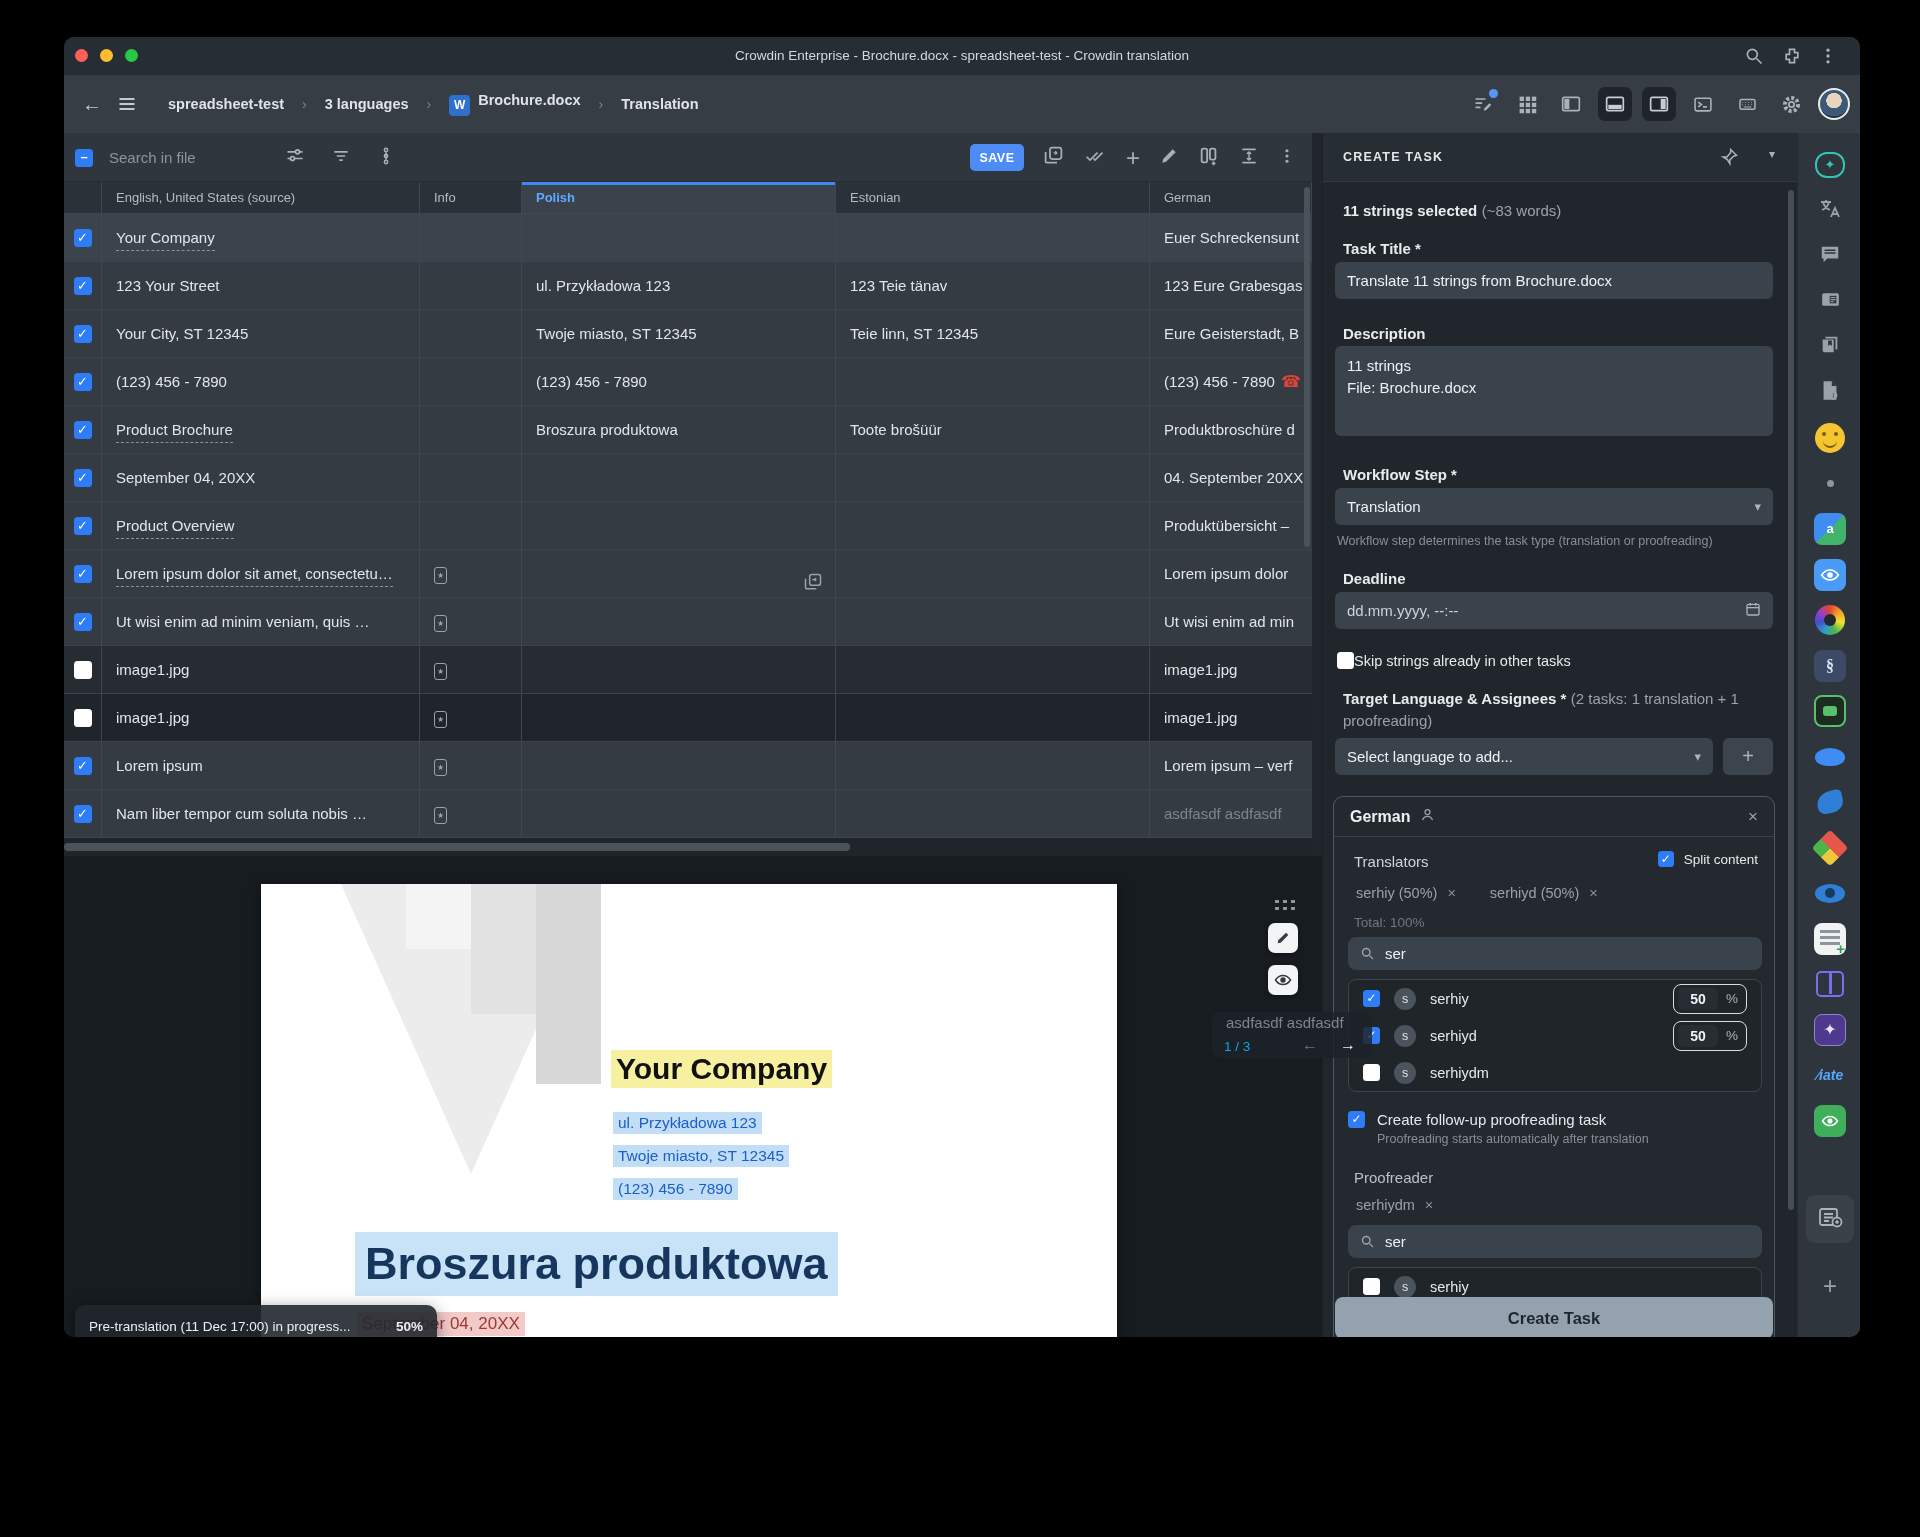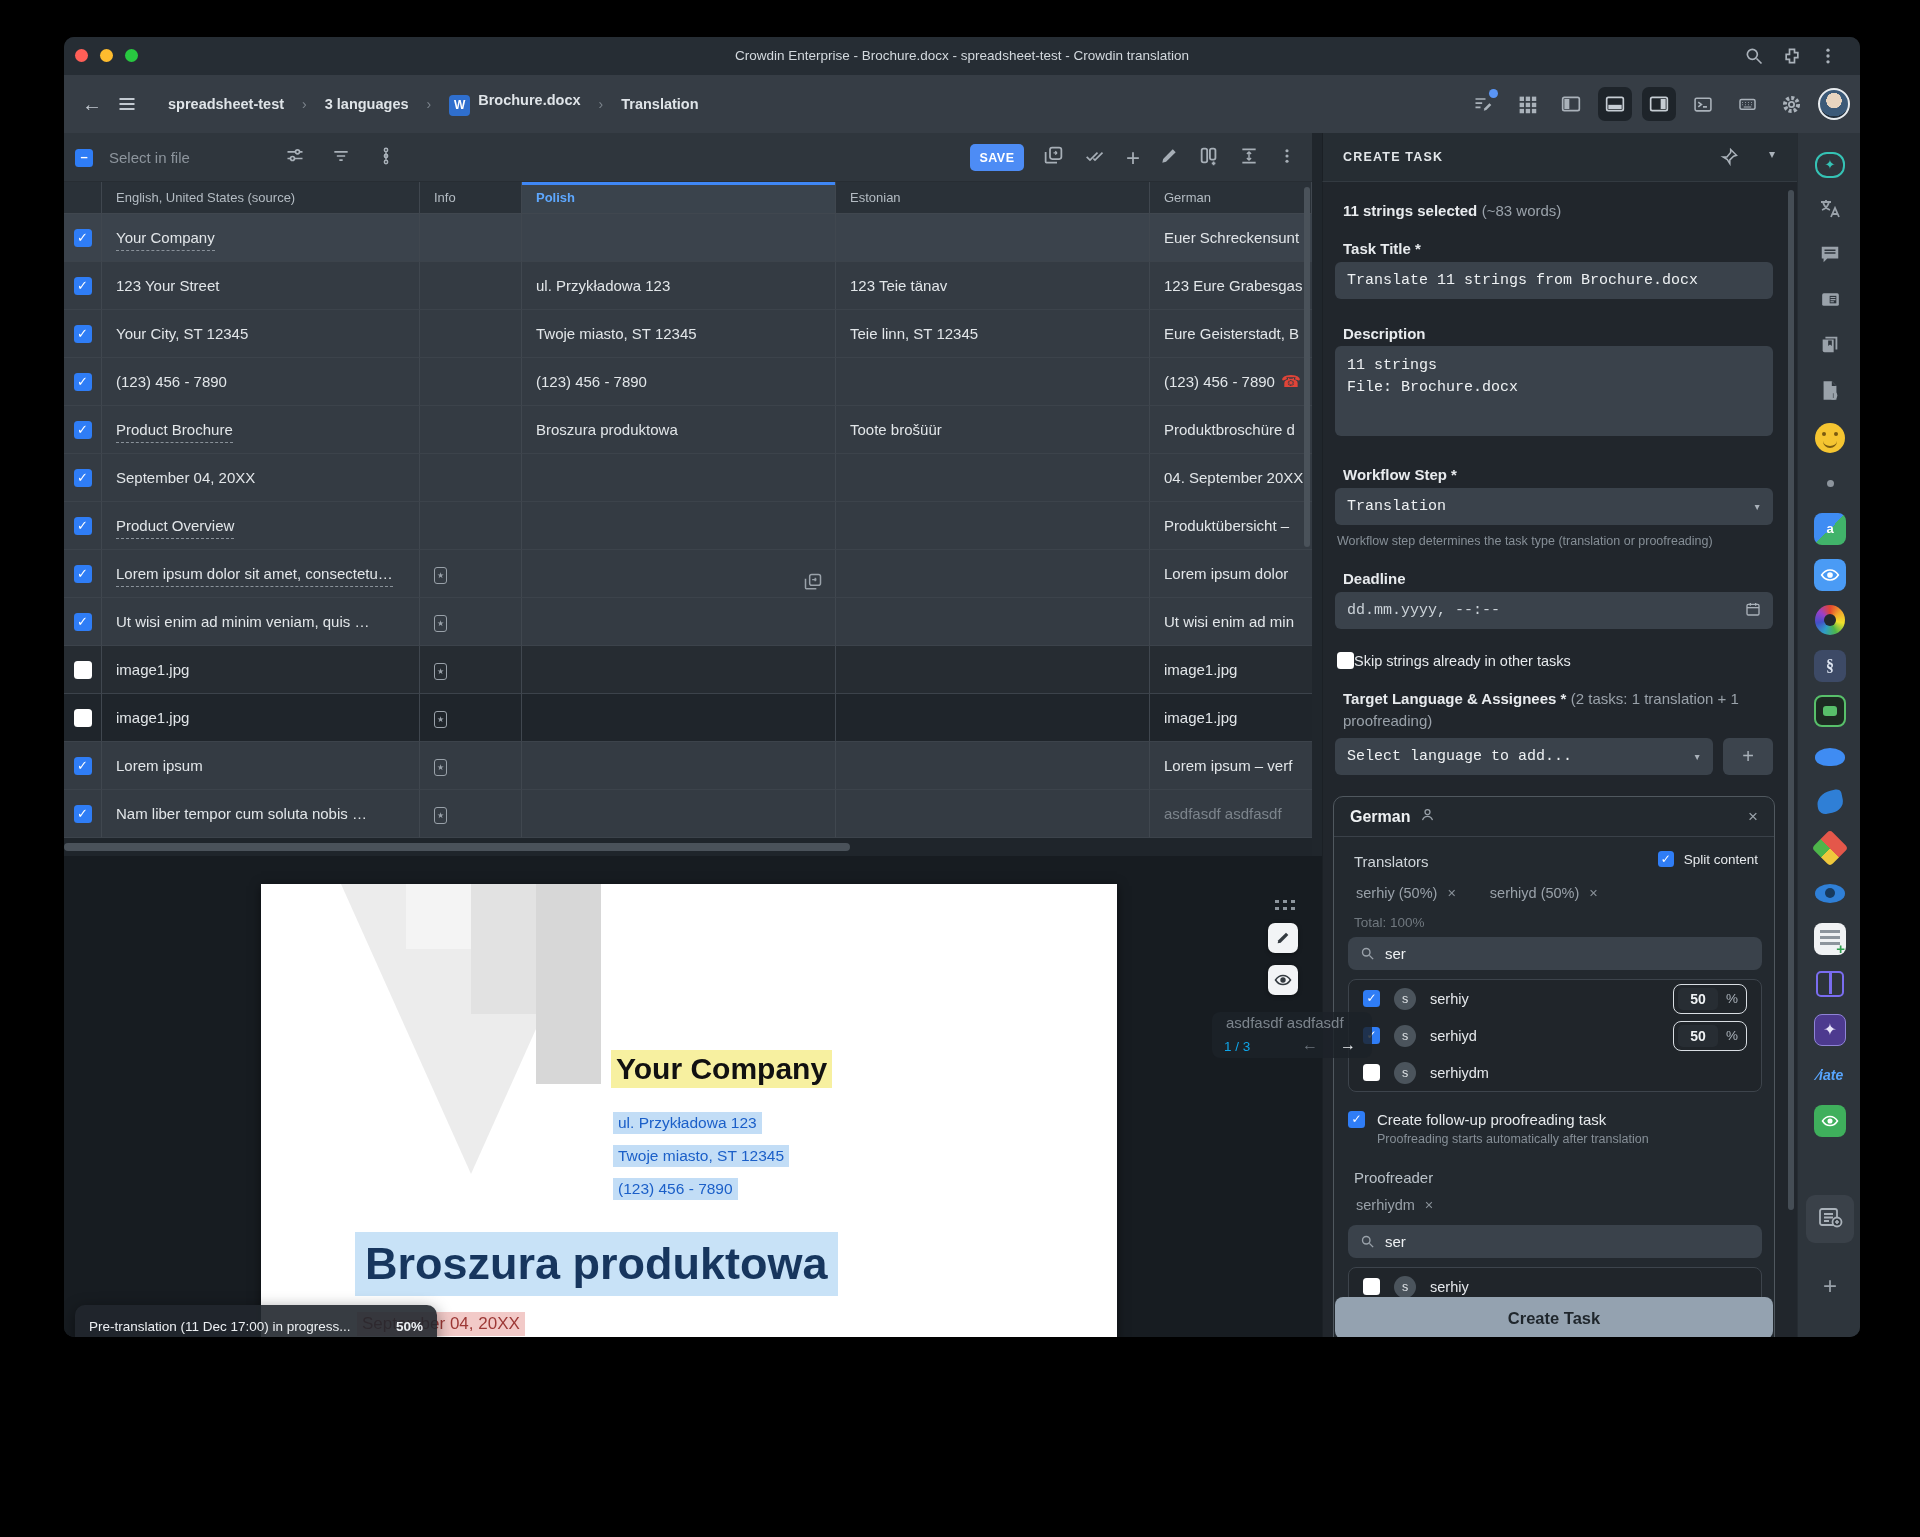--- a/index.html
+++ b/index.html
@@ -120,21 +120,21 @@
     border-top:1px solid #2e343b; color:#aab2b9; font-size:13.5px; line-height:26px; padding-left:14px; }
 
   
   .panel { position:absolute; left:1258px; top:145px; width:475px; height:1255px; background:#21262c;
     border-left:1px solid #1b2025; }
   .p-abs { position:absolute; }
   .lbl { color:#e8ebee; font-size:15px; font-weight:bold; }
   .lbl-n { color:#9aa2aa; font-size:15px; font-weight:normal; }
   .muted { color:#868f97; font-size:12.5px; }
   .inp { background:#3a424b; border-radius:6px; color:#eef1f3; font-size:15px; display:flex; align-items:center;
-    padding:0 12px;font-family:Liberation Mono, monospace; }
+    padding:0 12px; }
   .sel-chev { margin-left:auto; color:#aab2ba; font-size:13px; }
   .card { position:absolute; left:10px; top:510px; width:442px; height:585px; border:1px solid #50585f;
     border-radius:10px; background:#23292f; }
   .card-head { height:40px; border-bottom:1px solid #3a4149; display:flex; align-items:center; padding:0 16px; }
   .card-head .cname { color:#eef1f3; font-size:16px; font-weight:bold; margin-right:10px; }
   .chip { color:#99a1a9; font-size:14.5px; }
   .chip .x { color:#8a929a; margin-left:10px; }
   .search { background:#3a424b; border-radius:8px; height:33px; display:flex; align-items:center;
     padding:0 12px; color:#eef1f3; font-size:15px; gap:10px; }
   .listbox { border:1px solid #3d444c; border-radius:8px; background:#20252a; }
@@ -304,21 +304,21 @@
             <circle cx="12" cy="12" r="3" stroke-width="2"></circle>
           </svg>
         </div>
         <div class="avatar"></div>
       </div>
   </div>
 
   <div class="toolrow">
     <div class="searchgrp">
       <span class="cb minus">–</span>
-      <span class="placeholder">Select in file</span>
+      <span class="placeholder">Search in file</span>
       <span class="sr-ic">
         <svg width="20" height="20" viewBox="0 0 24 24" stroke="currentColor" stroke-width="2" fill="none">
             <line x1="3" y1="7" x2="21" y2="7"></line>
             <line x1="3" y1="15" x2="21" y2="15"></line>
             <circle cx="15" cy="7" r="2.4" fill="#2f363d"></circle>
             <circle cx="9" cy="15" r="2.4" fill="#2f363d"></circle>
           </svg></span>
       <span class="sr-ic">
         <svg width="20" height="20" viewBox="0 0 24 24" stroke="currentColor" stroke-width="2" fill="none">
             <line x1="4" y1="7" x2="20" y2="7"></line>

